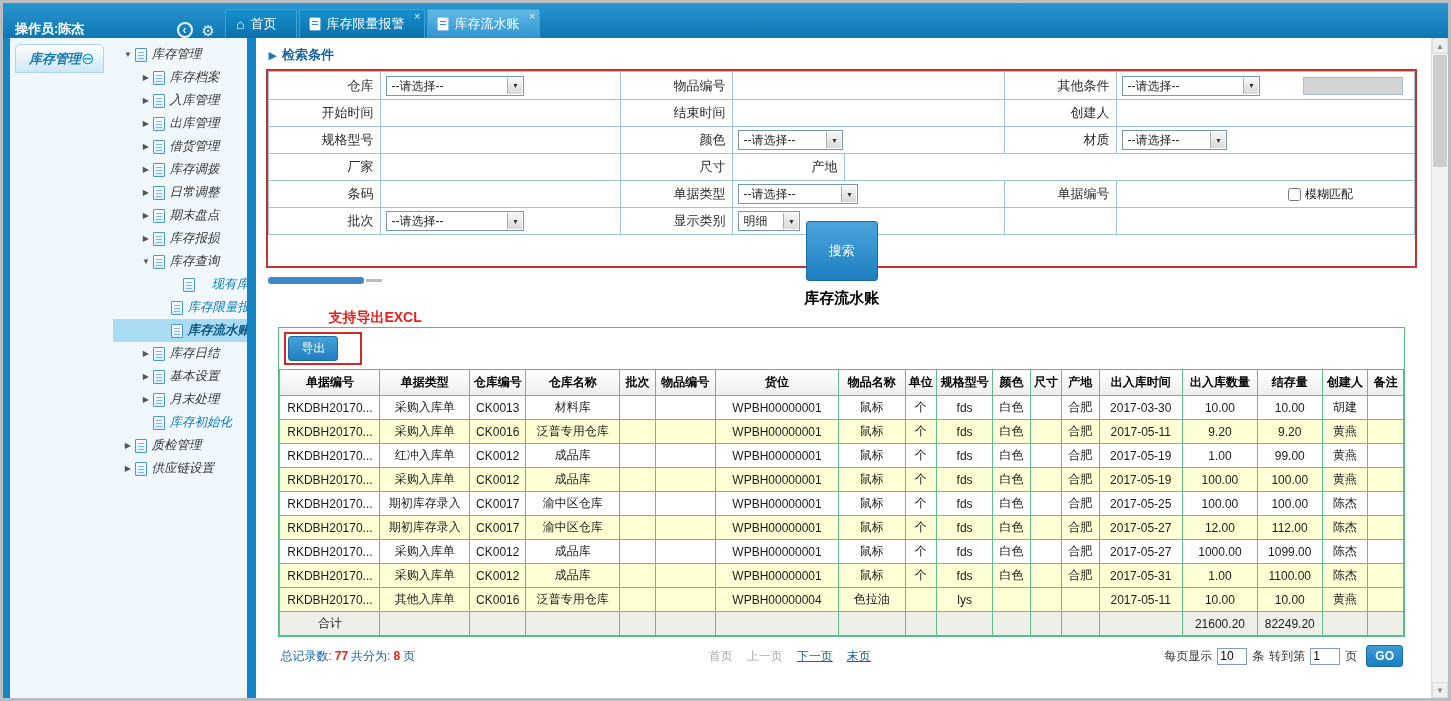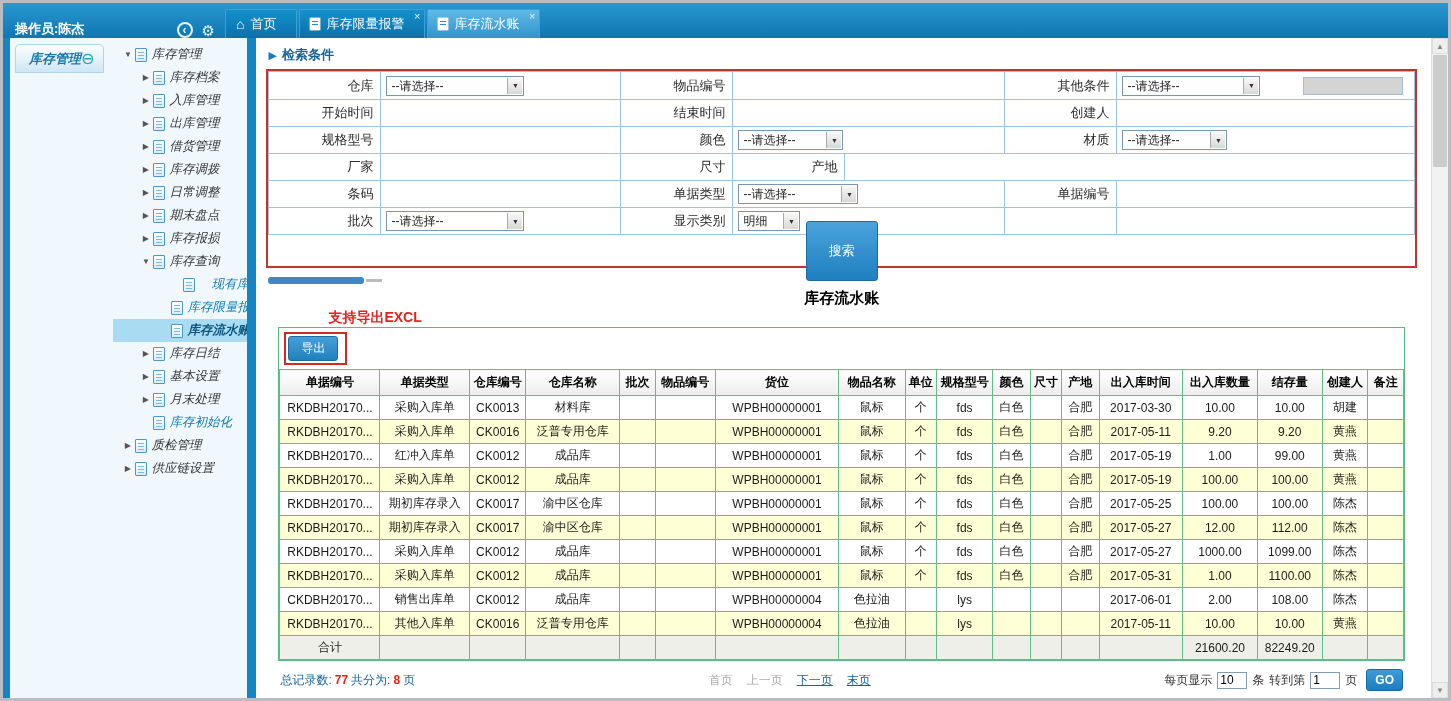--- a/index.html
+++ b/index.html
@@ -71,21 +71,21 @@
   .search-btn{background:linear-gradient(#4ba3dc,#1f7fc0);border:1px solid #1a6ba3;color:#fff;font-size:13px;padding:20px 22px;border-radius:3px;cursor:pointer;font-family:inherit;}
 
   .hscroll{height:10px;margin:7px 0 2px 2px;display:flex;align-items:center;}
   .hthumb{width:96px;height:7px;background:#4187c7;border-radius:3px;}
   .htail{width:16px;height:3px;background:#bbb;margin-left:2px;}
 
   .tbl-title{text-align:center;font-weight:bold;font-size:15px;color:#000;padding:2px 0 1px;}
   .export-note{color:#e8211a;font-weight:bold;font-size:14px;margin-left:62px;height:17px;line-height:17px;}
   .green-box{border:1px solid #56bb83;margin:1px 12px 0 12px;}
   .toolbar{padding:4px 5px;}
-  .export-wrap{display:inline-block;border:2px solid #cf2b24;padding:2px 7px 2px 2px;}
+  .export-wrap{display:inline-block;border:2px solid #cf2b24;padding:2px 22px 2px 2px;}
   .export-btn{background:linear-gradient(#47a0d8,#2081be);border:1px solid #1d6ba0;color:#fff;font-size:12px;padding:3px 12px;border-radius:3px;cursor:pointer;font-family:inherit;}
 
   table{width:100%;border-collapse:collapse;table-layout:fixed;font-size:12px;}
   th{border:1px solid #5fbe8a;background:linear-gradient(#ffffff,#ededed);padding:4px 1px;font-weight:bold;color:#000;white-space:nowrap;overflow:hidden;}
   td{border:1px solid #5fbe8a;padding:3px 1px;text-align:center;white-space:nowrap;overflow:hidden;color:#1a1a1a;height:23px;}
   tr.alt td{background:#ffffd6;}
   tr.total td{background:#efefe9;}
 
   .pagination{display:flex;align-items:center;font-size:12px;padding:8px 14px 0 14px;color:#333;}
   .blue{color:#15649c;}
@@ -325,20 +325,26 @@
                 <input class="cell-input" style="">
               </div>
               <div class="fg-label">单据类型</div>
               <div class="fg-field c1">
                 <div class="select-box" style="width: 120px;">
                   <span class="sel-text">--请选择--</span>
                   <span class="sel-btn">▼</span>
                 </div>
               </div>
               <div class="fg-label">单据编号</div>
+              <div class="fg-field c2">
+                <span class="fg-flex"></span>
+                <input class="checkbox" type="checkbox" style="">
+                <span class="cb-label">模糊匹配</span>
+                <span class="cb-pad"></span>
+              </div>
             </div>
             <div class="fg-row">
               <div class="fg-label">批次</div>
               <div class="fg-field c0">
                 <div class="select-box" style="width: 138px;">
                   <span class="sel-text">--请选择--</span>
                   <span class="sel-btn">▼</span>
                 </div>
               </div>
               <div class="fg-label">显示类别</div>
@@ -568,40 +574,20 @@
                 <td>fds</td>
                 <td>白色</td>
                 <td></td>
                 <td>合肥</td>
                 <td>2017-05-31</td>
                 <td>1.00</td>
                 <td>1100.00</td>
                 <td>陈杰</td>
                 <td></td>
               </tr>
-              <tr>
-                <td>CKDBH20170...</td>
-                <td>销售出库单</td>
-                <td>CK0012</td>
-                <td>成品库</td>
-                <td></td>
-                <td></td>
-                <td>WPBH00000004</td>
-                <td>色拉油</td>
-                <td></td>
-                <td>lys</td>
-                <td></td>
-                <td></td>
-                <td></td>
-                <td>2017-06-01</td>
-                <td>2.00</td>
-                <td>108.00</td>
-                <td>陈杰</td>
-                <td></td>
-              </tr>
               <tr class="alt">
                 <td>RKDBH20170...</td>
                 <td>其他入库单</td>
                 <td>CK0016</td>
                 <td>泛普专用仓库</td>
                 <td></td>
                 <td></td>
                 <td>WPBH00000004</td>
                 <td>色拉油</td>
                 <td></td>

